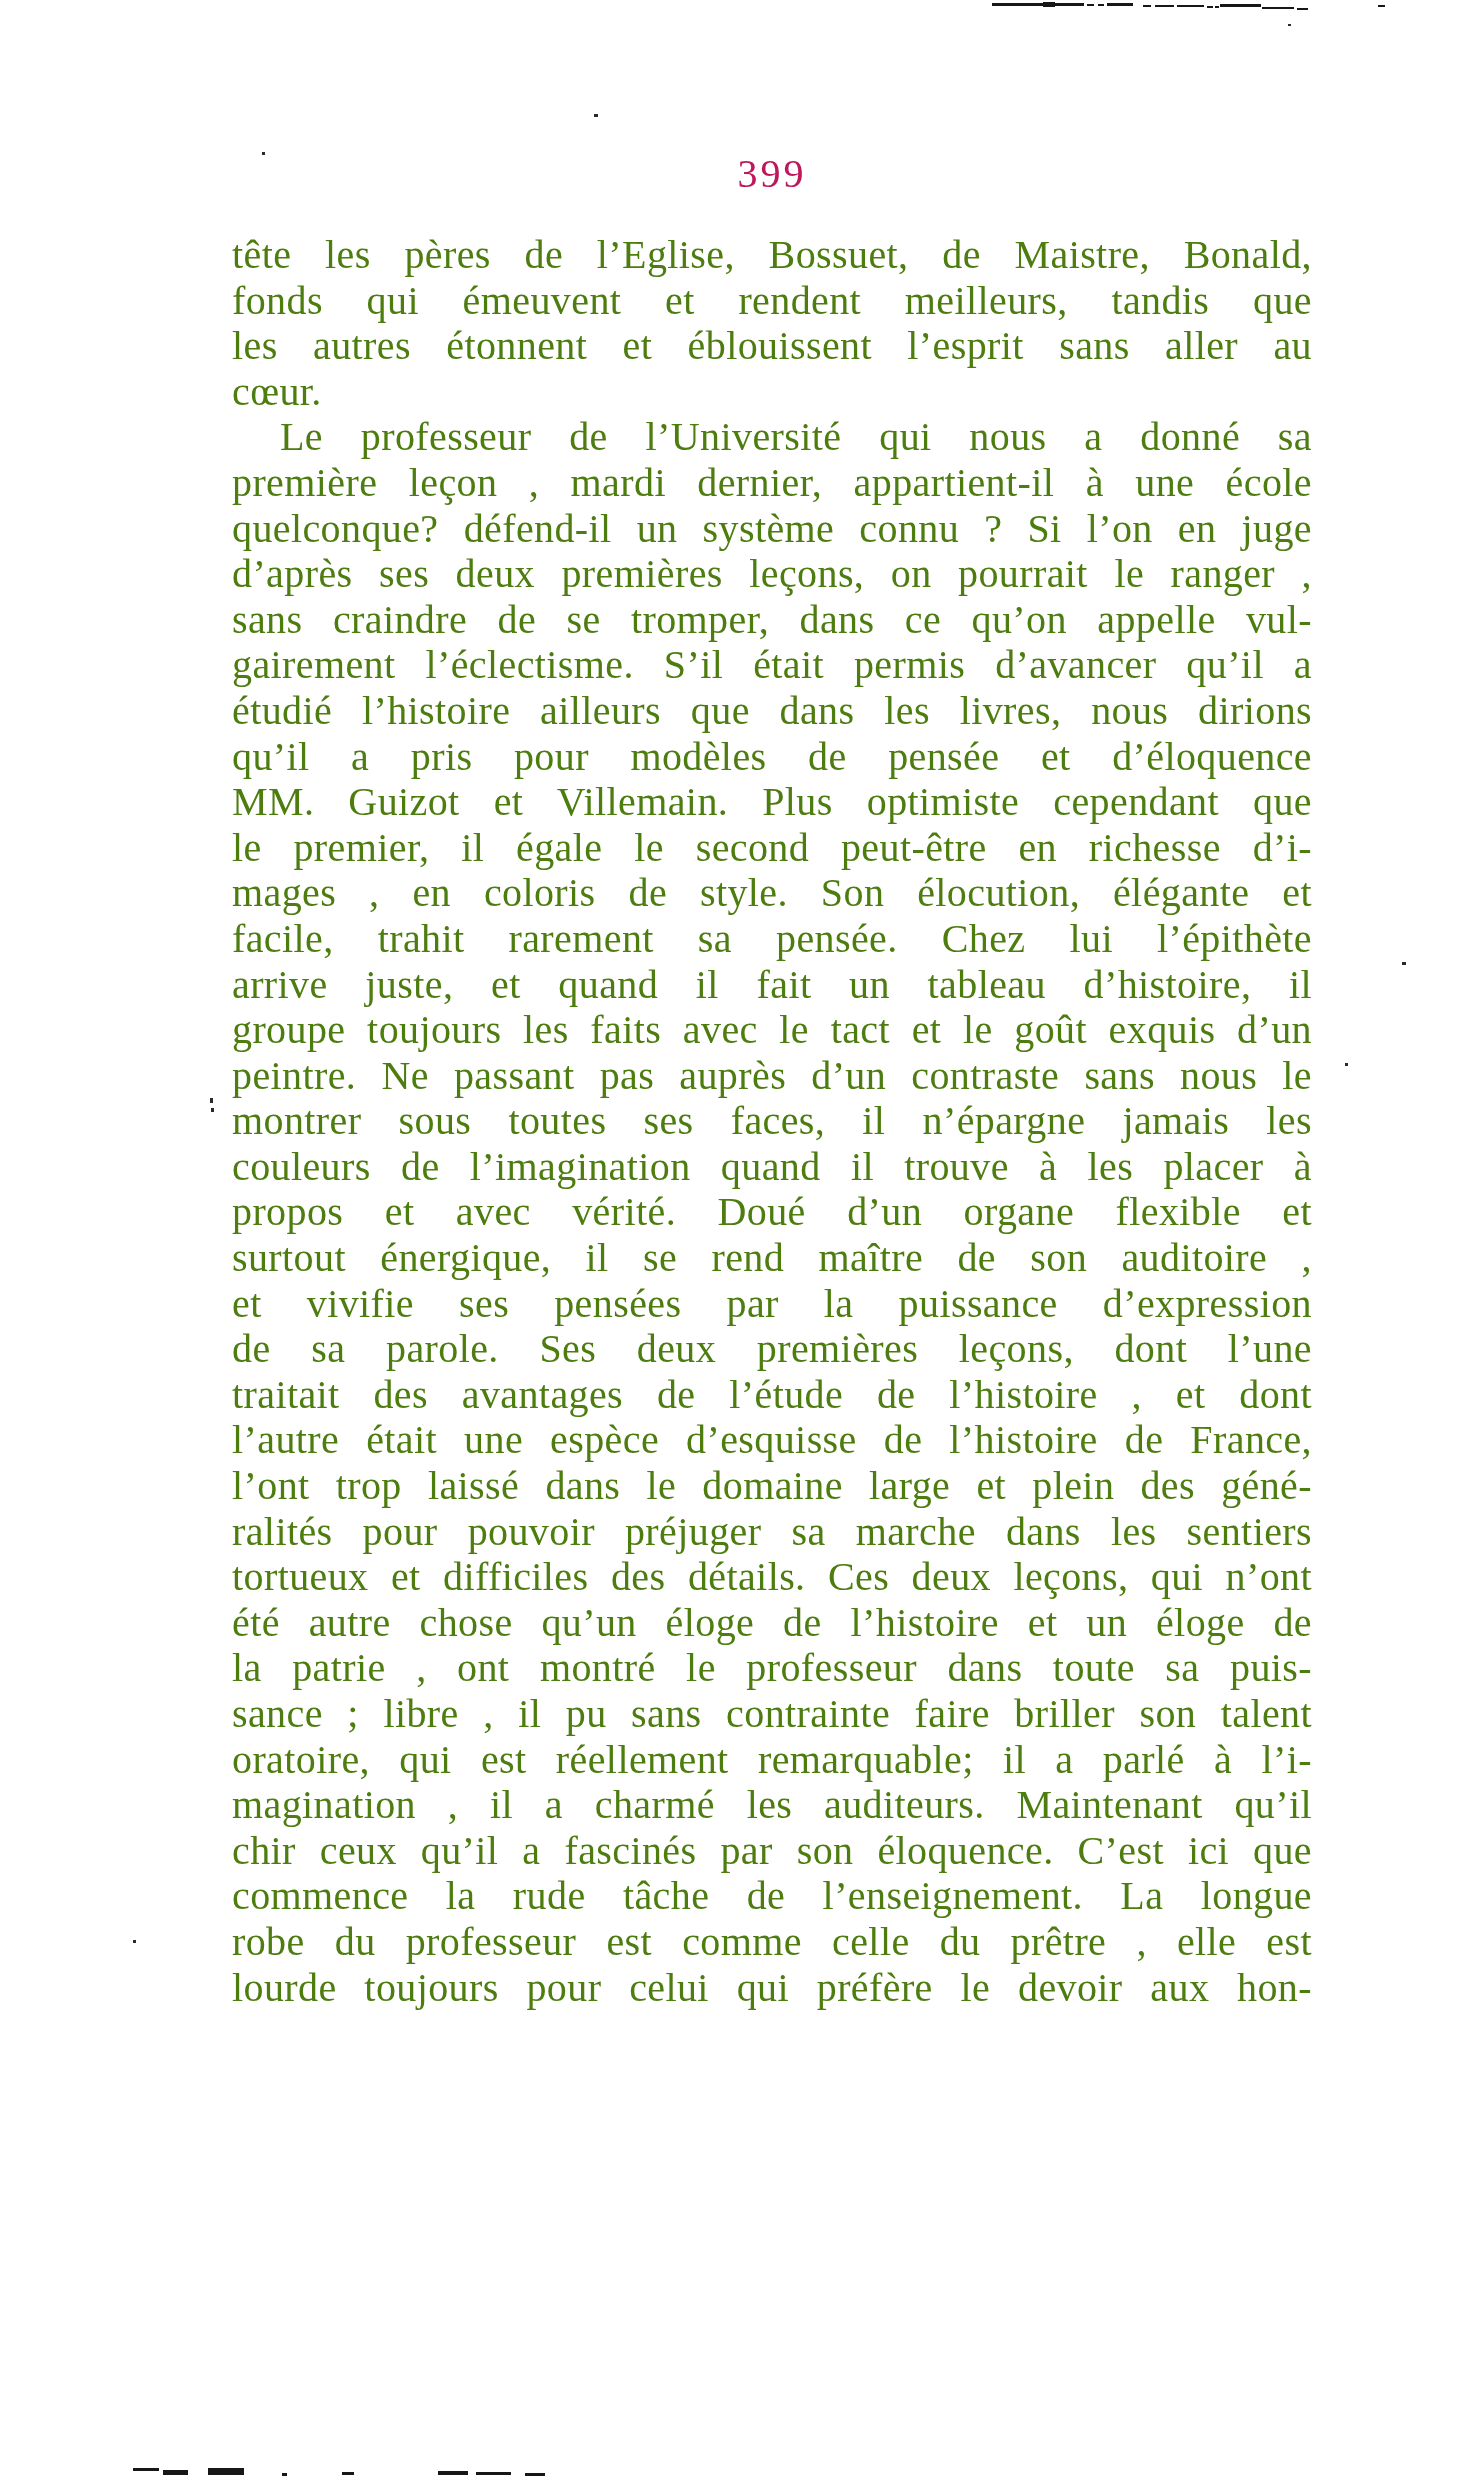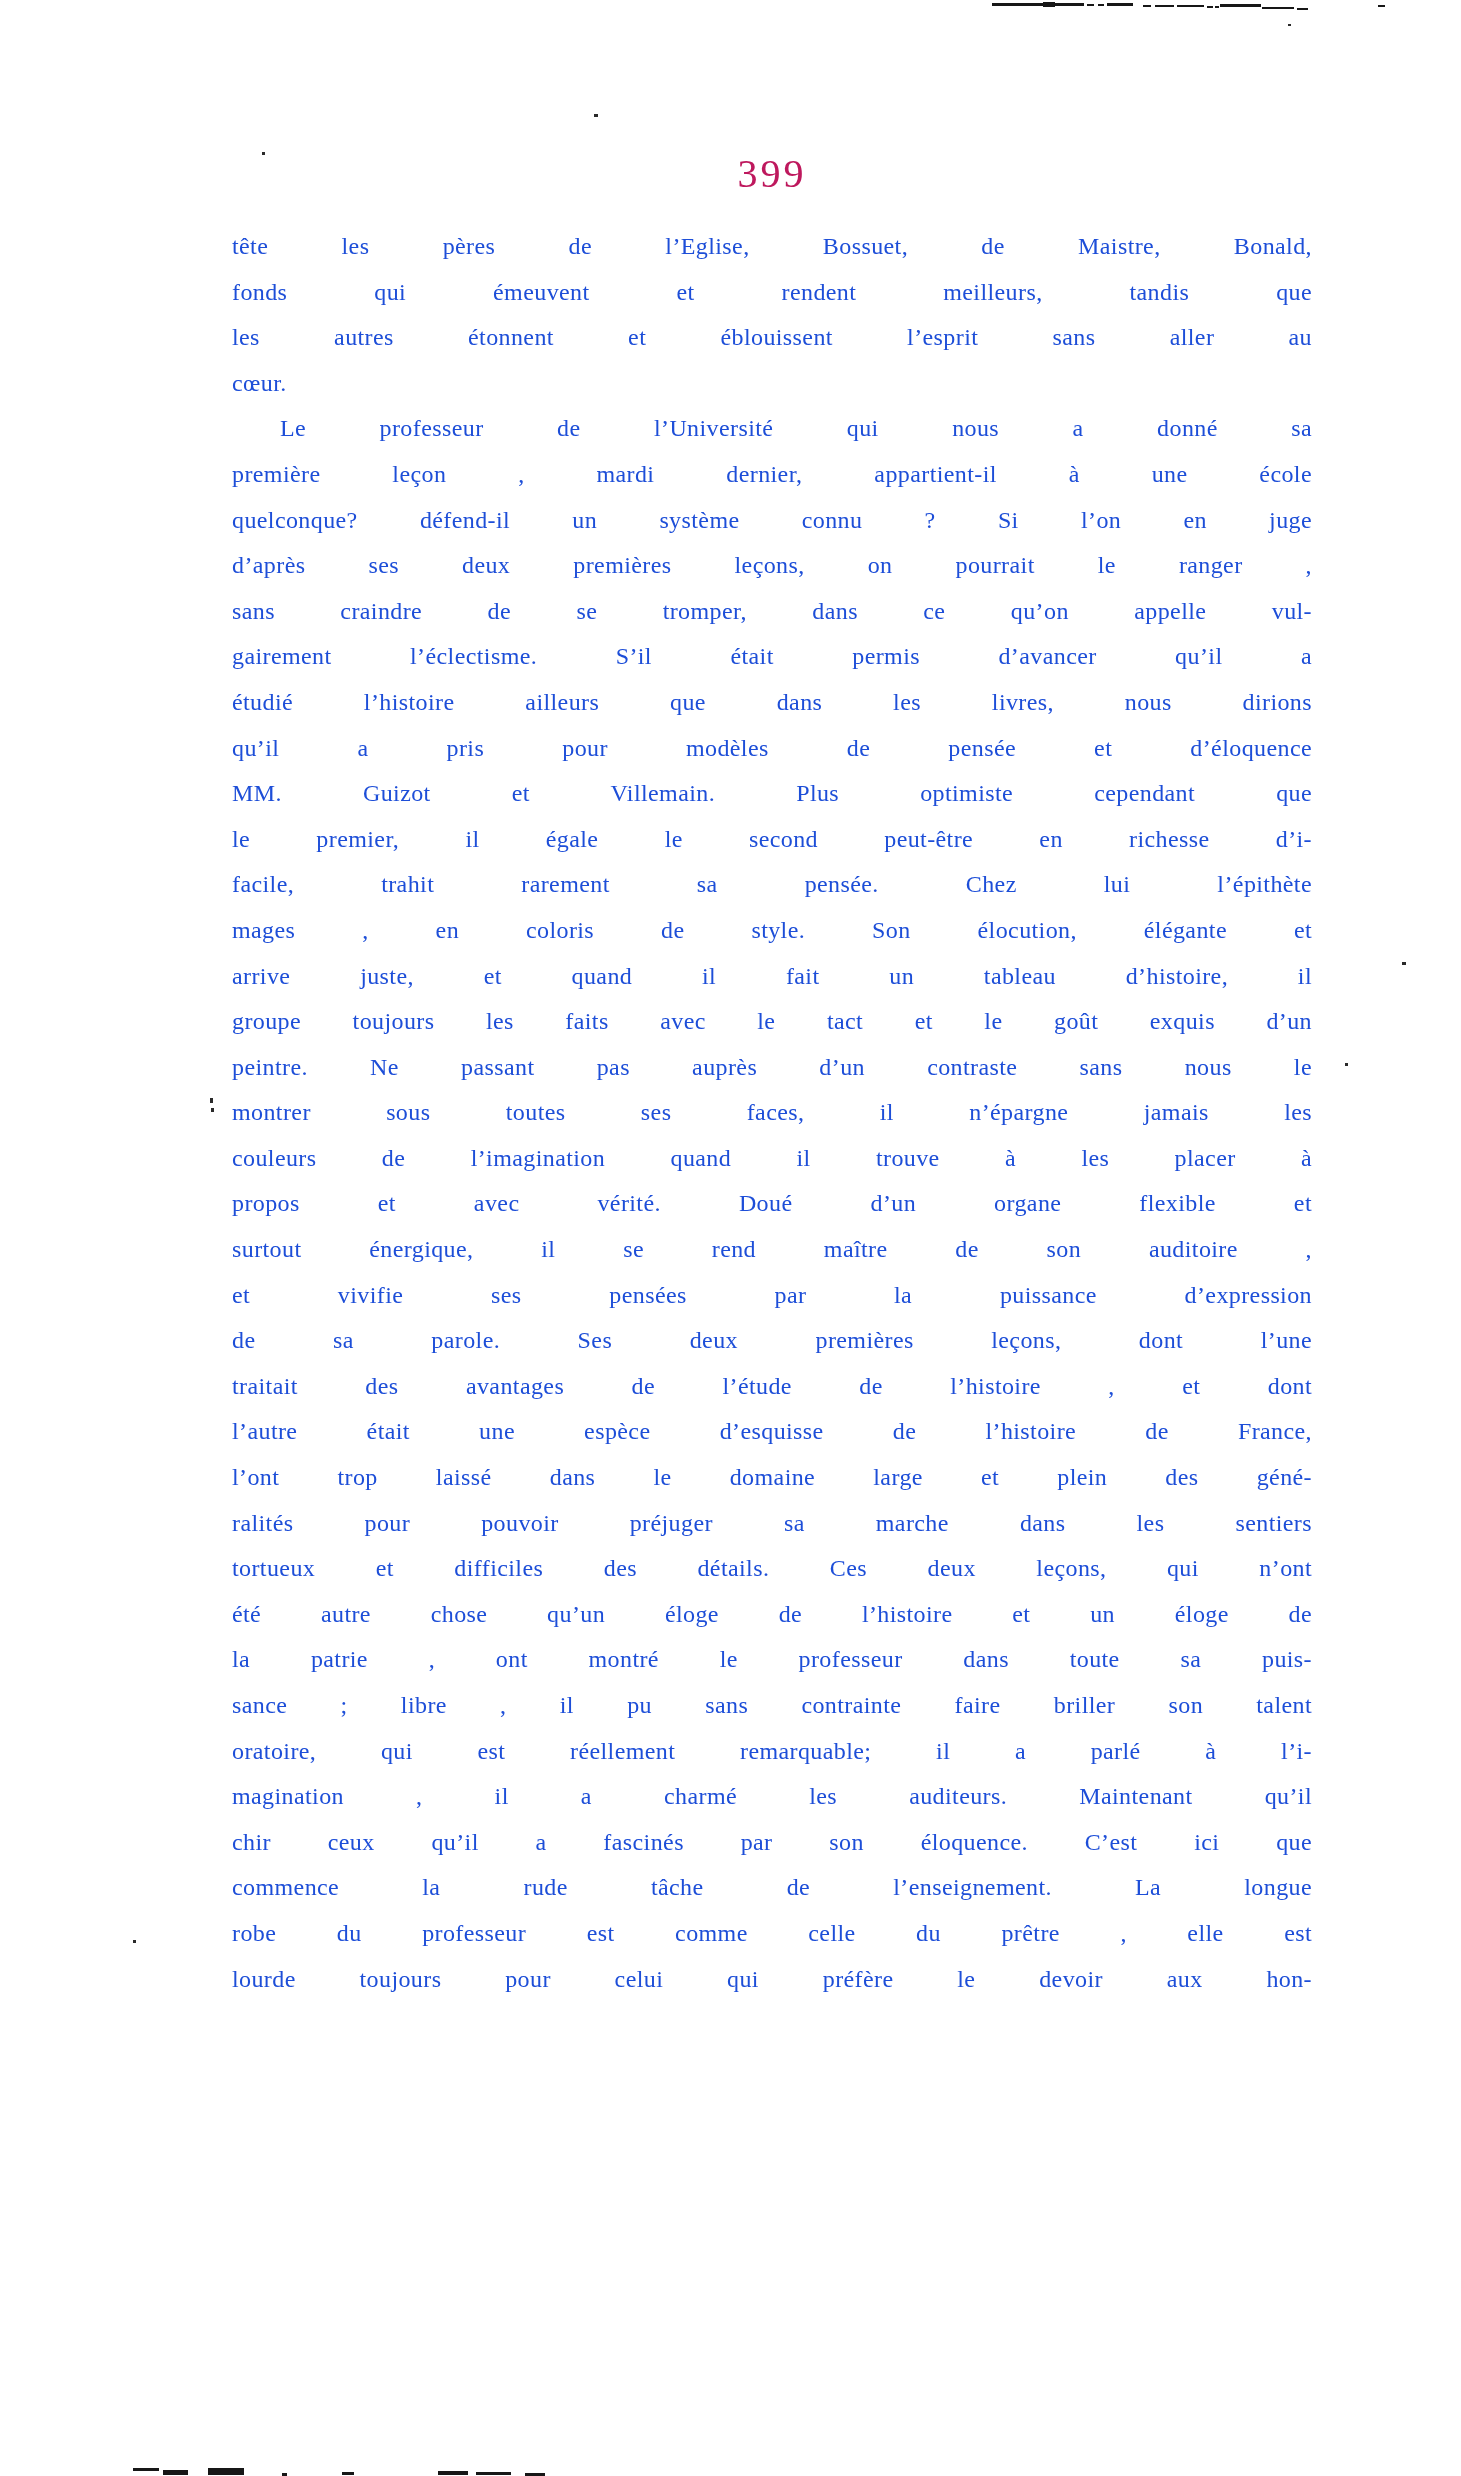--- a/index.html
+++ b/index.html
@@ -21,28 +21,28 @@
     top: 150px;
     left: 232px;
     width: 1080px;
     text-align: center;
     font-size: 40px;
     letter-spacing: 3px;
     color: #be185d;
   }
   .text-block {
     position: absolute;
-    top: 224px;
+    top: 232px;
     left: 232px;
     width: 1080px;
-    font-size: 24px;
+    font-size: 40px;
     line-height: 45.6px;
     letter-spacing: 0.4px;
     word-spacing: 2px;
-    color: #1d4ed8;
+    color: #4d7c0f;
   }
   .para { margin: 0; padding: 0; }
   .line {
     text-align: justify;
     text-align-last: justify;
     white-space: normal;
   }
   .line.short {
     text-align-last: left;
   }
@@ -92,22 +92,22 @@
       <div class="line indent">Le professeur de l’Université qui nous a donné sa</div>
       <div class="line">première leçon , mardi dernier, appartient-il à une école</div>
       <div class="line">quelconque? défend-il un système connu ? Si l’on en juge</div>
       <div class="line">d’après ses deux premières leçons, on pourrait le ranger ,</div>
       <div class="line">sans craindre de se tromper, dans ce qu’on appelle vul-</div>
       <div class="line">gairement l’éclectisme. S’il était permis d’avancer qu’il a</div>
       <div class="line">étudié l’histoire ailleurs que dans les livres, nous dirions</div>
       <div class="line">qu’il a pris pour modèles de pensée et d’éloquence</div>
       <div class="line">MM. Guizot et Villemain. Plus optimiste cependant que</div>
       <div class="line">le premier, il égale le second peut-être en richesse d’i-</div>
+      <div class="line">mages , en coloris de style. Son élocution, élégante et</div>
       <div class="line">facile, trahit rarement sa pensée. Chez lui l’épithète</div>
-      <div class="line">mages , en coloris de style. Son élocution, élégante et</div>
       <div class="line">arrive juste, et quand il fait un tableau d’histoire, il</div>
       <div class="line">groupe toujours les faits avec le tact et le goût exquis d’un</div>
       <div class="line">peintre. Ne passant pas auprès d’un contraste sans nous le</div>
       <div class="line">montrer sous toutes ses faces, il n’épargne jamais les</div>
       <div class="line">couleurs de l’imagination quand il trouve à les placer à</div>
       <div class="line">propos et avec vérité. Doué d’un organe flexible et</div>
       <div class="line">surtout énergique, il se rend maître de son auditoire ,</div>
       <div class="line">et vivifie ses pensées par la puissance d’expression</div>
       <div class="line">de sa parole. Ses deux premières leçons, dont l’une</div>
       <div class="line">traitait des avantages de l’étude de l’histoire , et dont</div>

